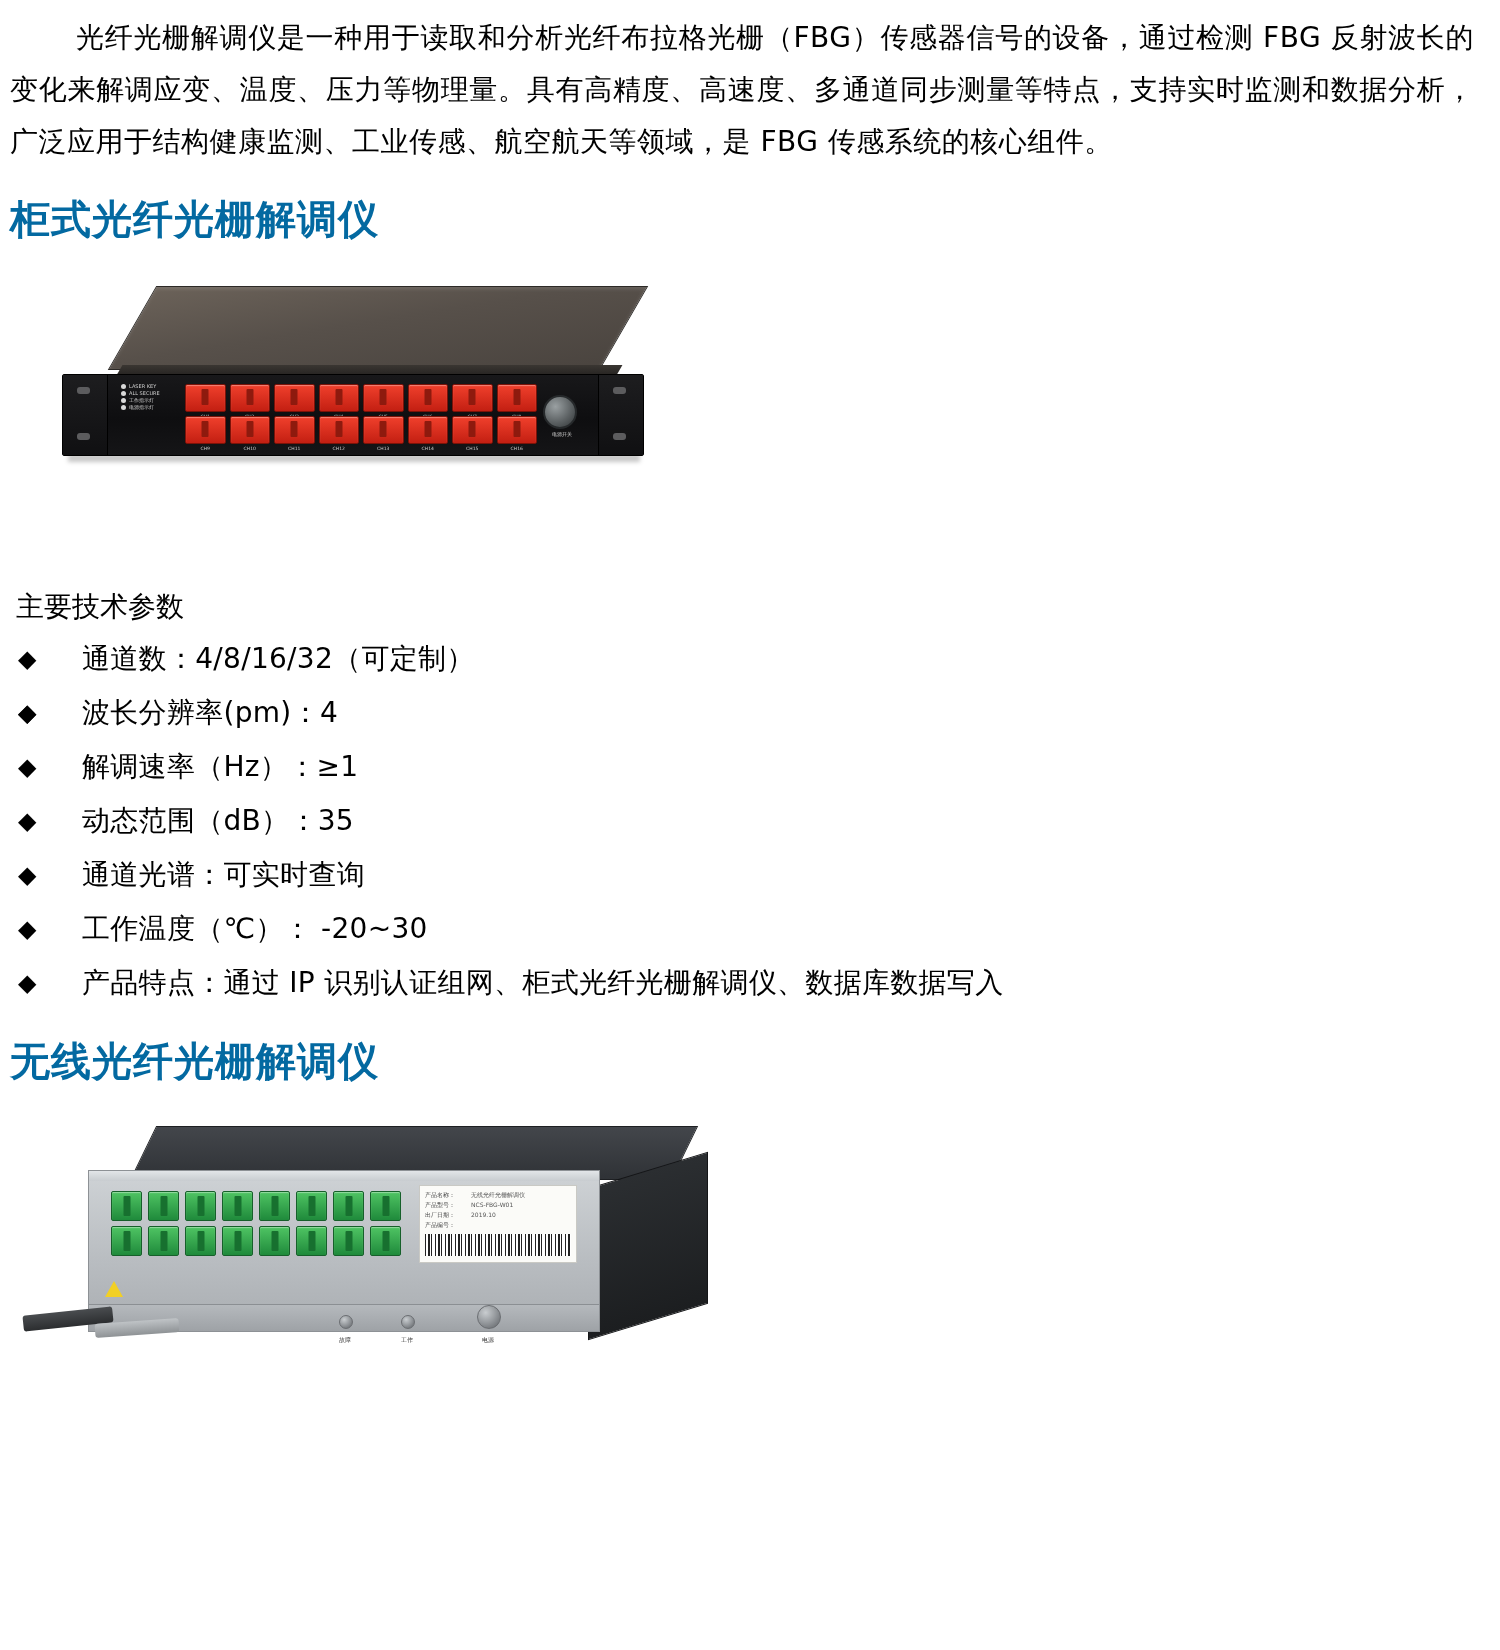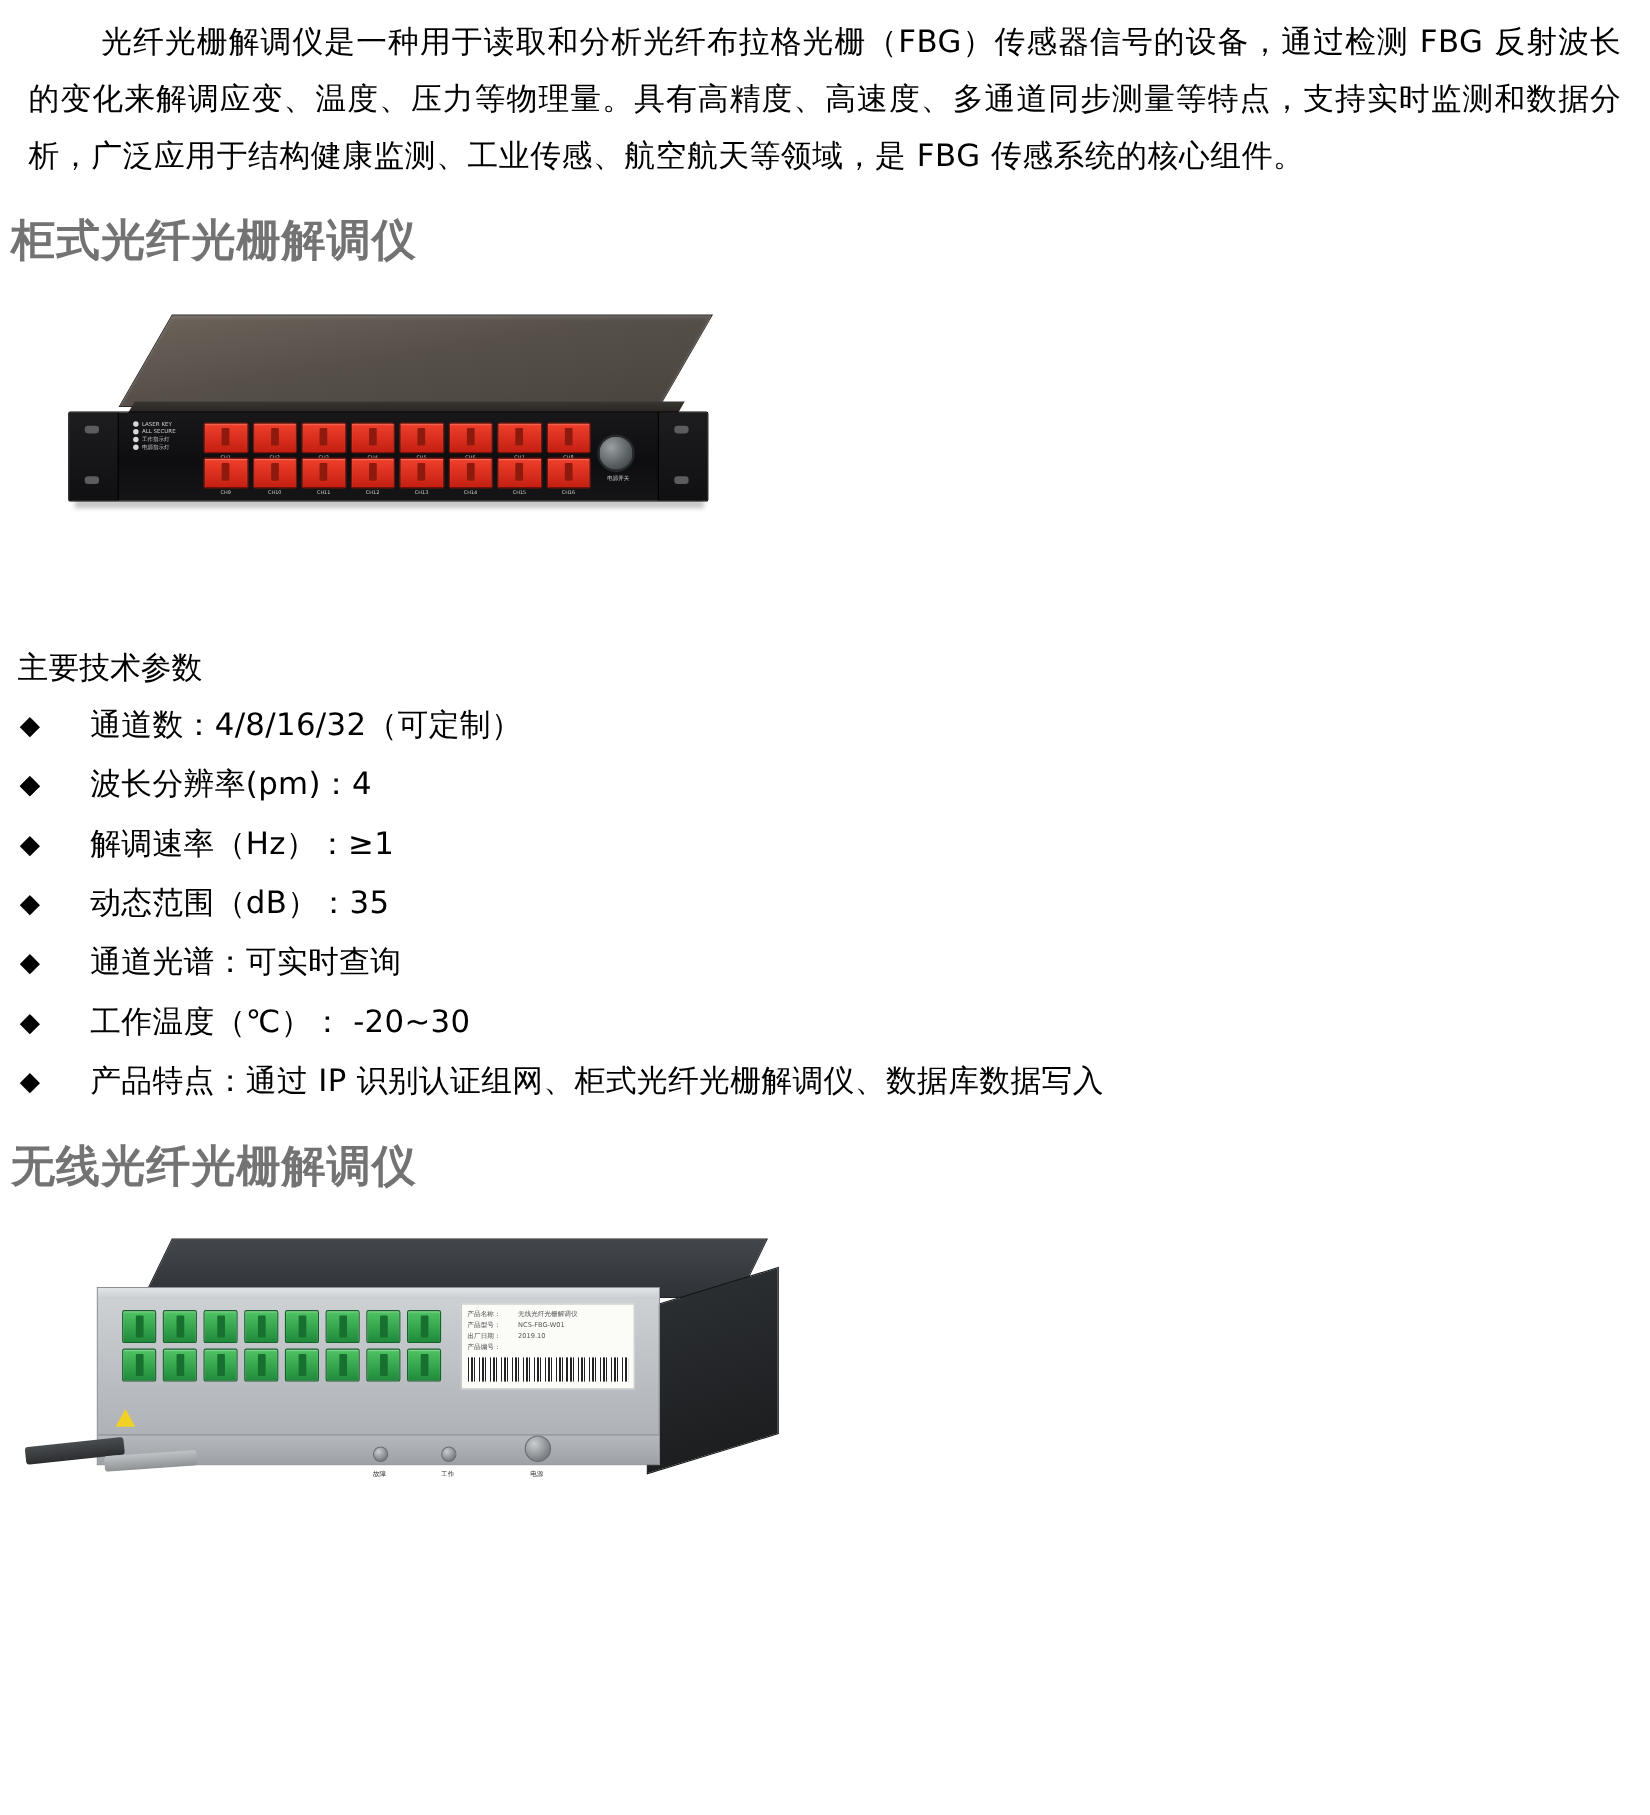--- a/index.html
+++ b/index.html
@@ -22,27 +22,27 @@
   }
 
   
   .intro {
     font-size: 28px;
     line-height: 52px;
     text-align: justify;
     text-justify: inter-ideograph;
     letter-spacing: 0.5px;
     text-indent: 66px;
-    margin: 12px 0 0 16px;
+    margin: 12px 0 0 0;
     padding-right: 8px;
   }
 
   
   .section-title {
-    color: #737373;
+    color: #0369a1;
     font-weight: bold;
     font-size: 40px;
     line-height: 58px;
     letter-spacing: 1px;
     margin: 22px 0 0 0;
   }
 
   
   .figure1 {
     position: relative;

